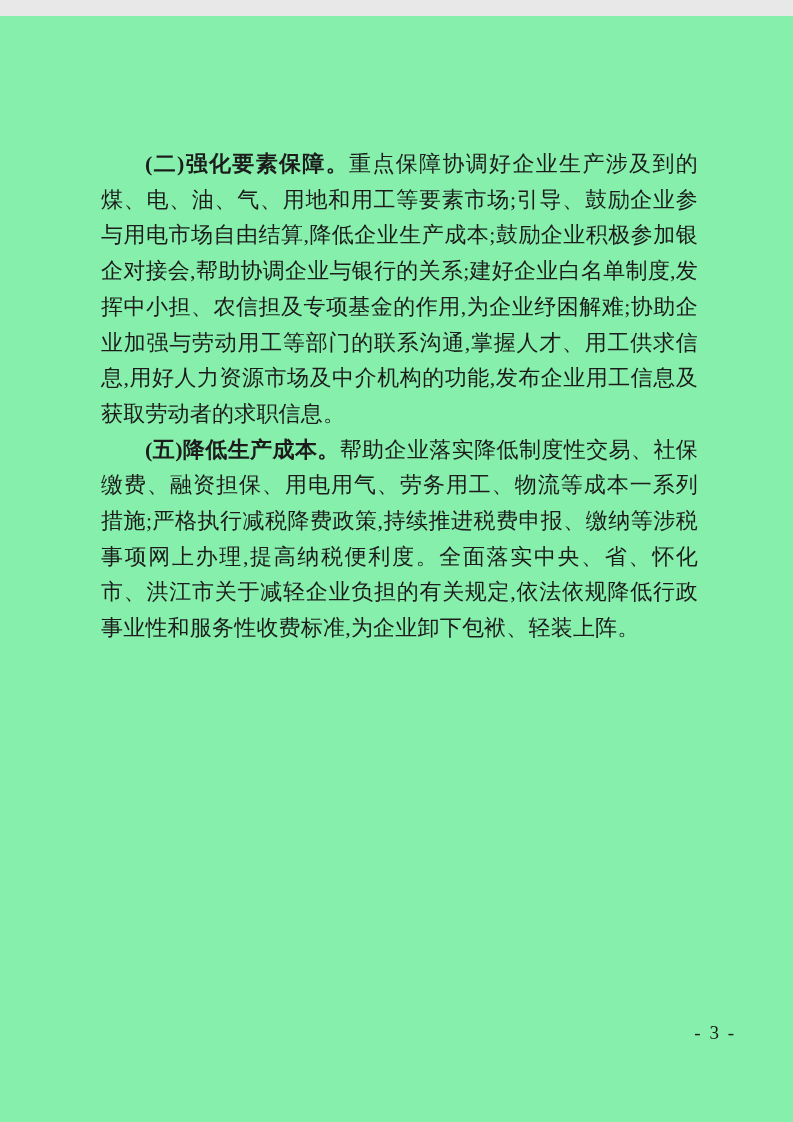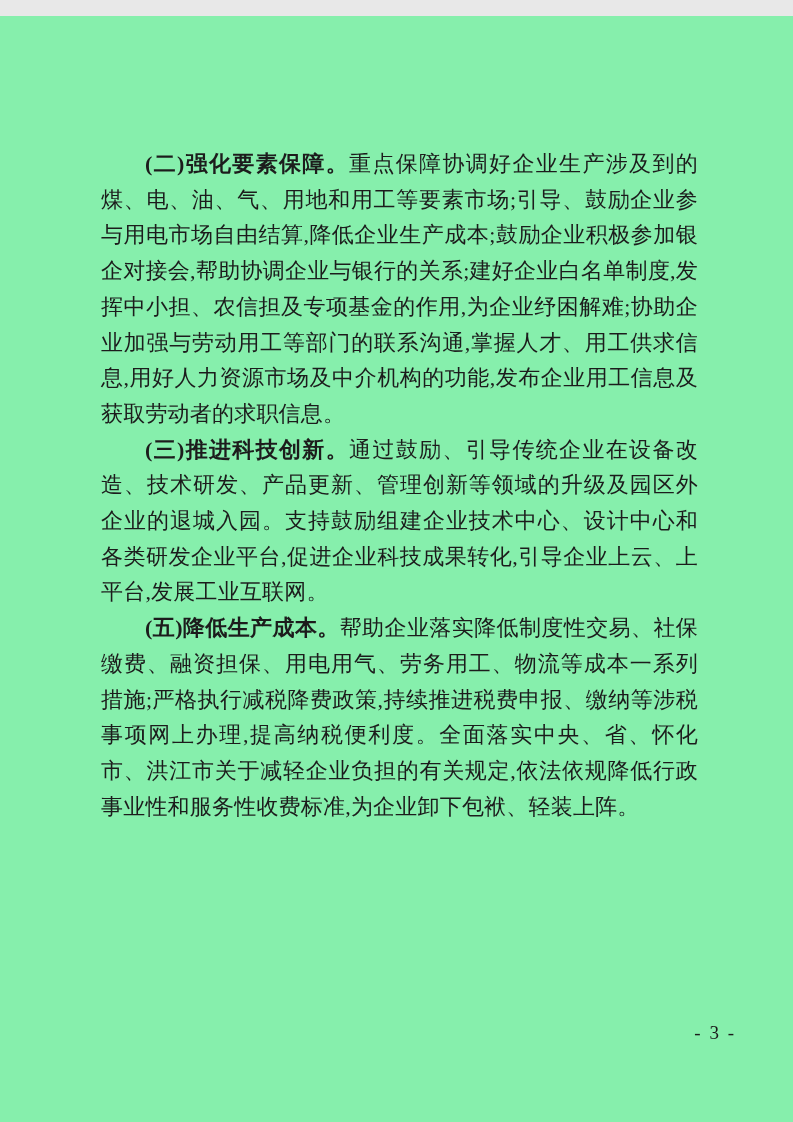--- a/index.html
+++ b/index.html
@@ -46,17 +46,16 @@
     letter-spacing: 2px;
     font-family: "Liberation Serif", "DejaVu Serif", serif;
   }
 </style>
 </head>
 <body>
 
 <div class="page">
   <div class="text-block">
     <p class="para"><span class="para-heading">(二)强化要素保障。</span><span class="para-body">重点保障协调好企业生产涉及到的煤、电、油、气、用地和用工等要素市场;引导、鼓励企业参与用电市场自由结算,降低企业生产成本;鼓励企业积极参加银企对接会,帮助协调企业与银行的关系;建好企业白名单制度,发挥中小担、农信担及专项基金的作用,为企业纾困解难;协助企业加强与劳动用工等部门的联系沟通,掌握人才、用工供求信息,用好人力资源市场及中介机构的功能,发布企业用工信息及获取劳动者的求职信息。</span></p>
-    <p class="para"><span class="para-heading">(三)推进科技创新。</span><span class="para-body">通过鼓励、引导传统企业在设备改造、技术研发、产品更新、管理创新等领域的升级及园区外企业的退城入园。支持鼓励组建企业技术中心、设计中心和各类研发企业平台,促进企业科技成果转化,引导企业上云、上平台,发展工业互联网。</span></p>
     <p class="para"><span class="para-heading">(五)降低生产成本。</span><span class="para-body">帮助企业落实降低制度性交易、社保缴费、融资担保、用电用气、劳务用工、物流等成本一系列措施;严格执行减税降费政策,持续推进税费申报、缴纳等涉税事项网上办理,提高纳税便利度。全面落实中央、省、怀化市、洪江市关于减轻企业负担的有关规定,依法依规降低行政事业性和服务性收费标准,为企业卸下包袱、轻装上阵。</span></p>
   </div>
   <div class="page-number">- 3 -</div>
 </div>
 
 </body></html>

